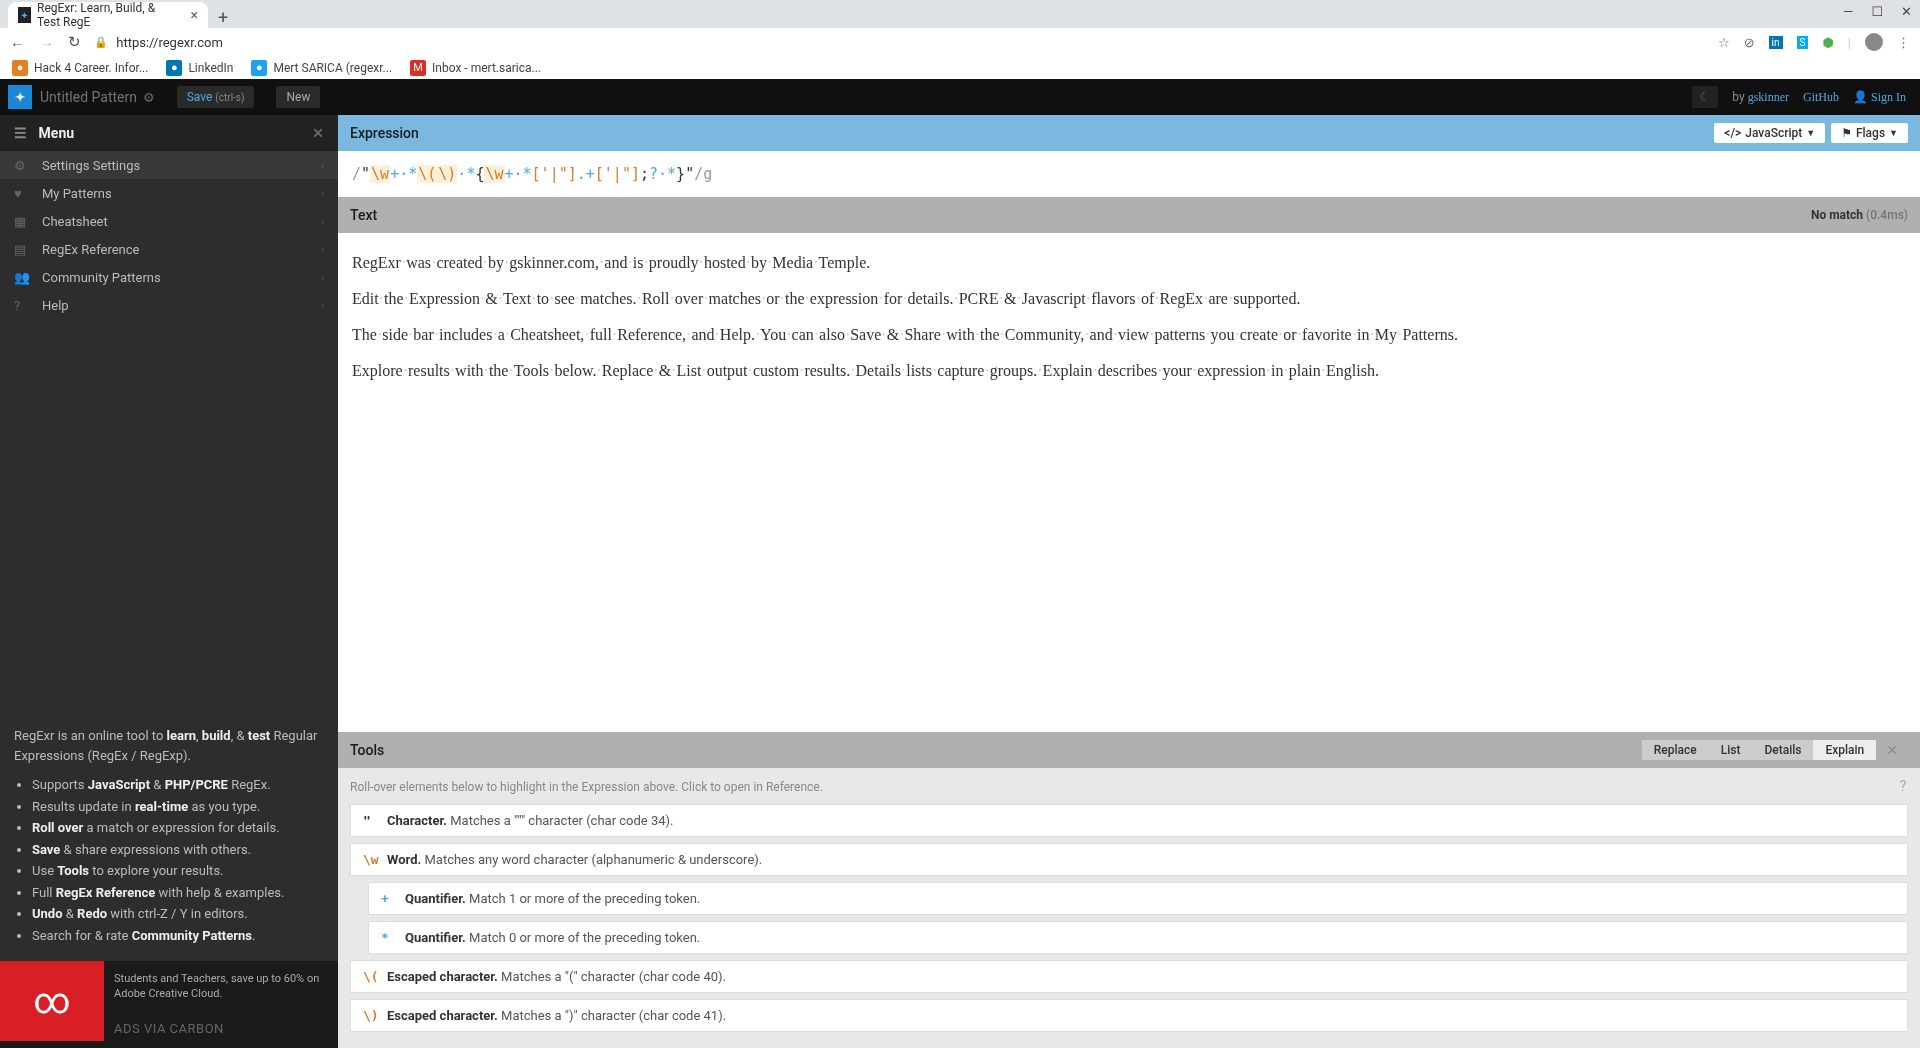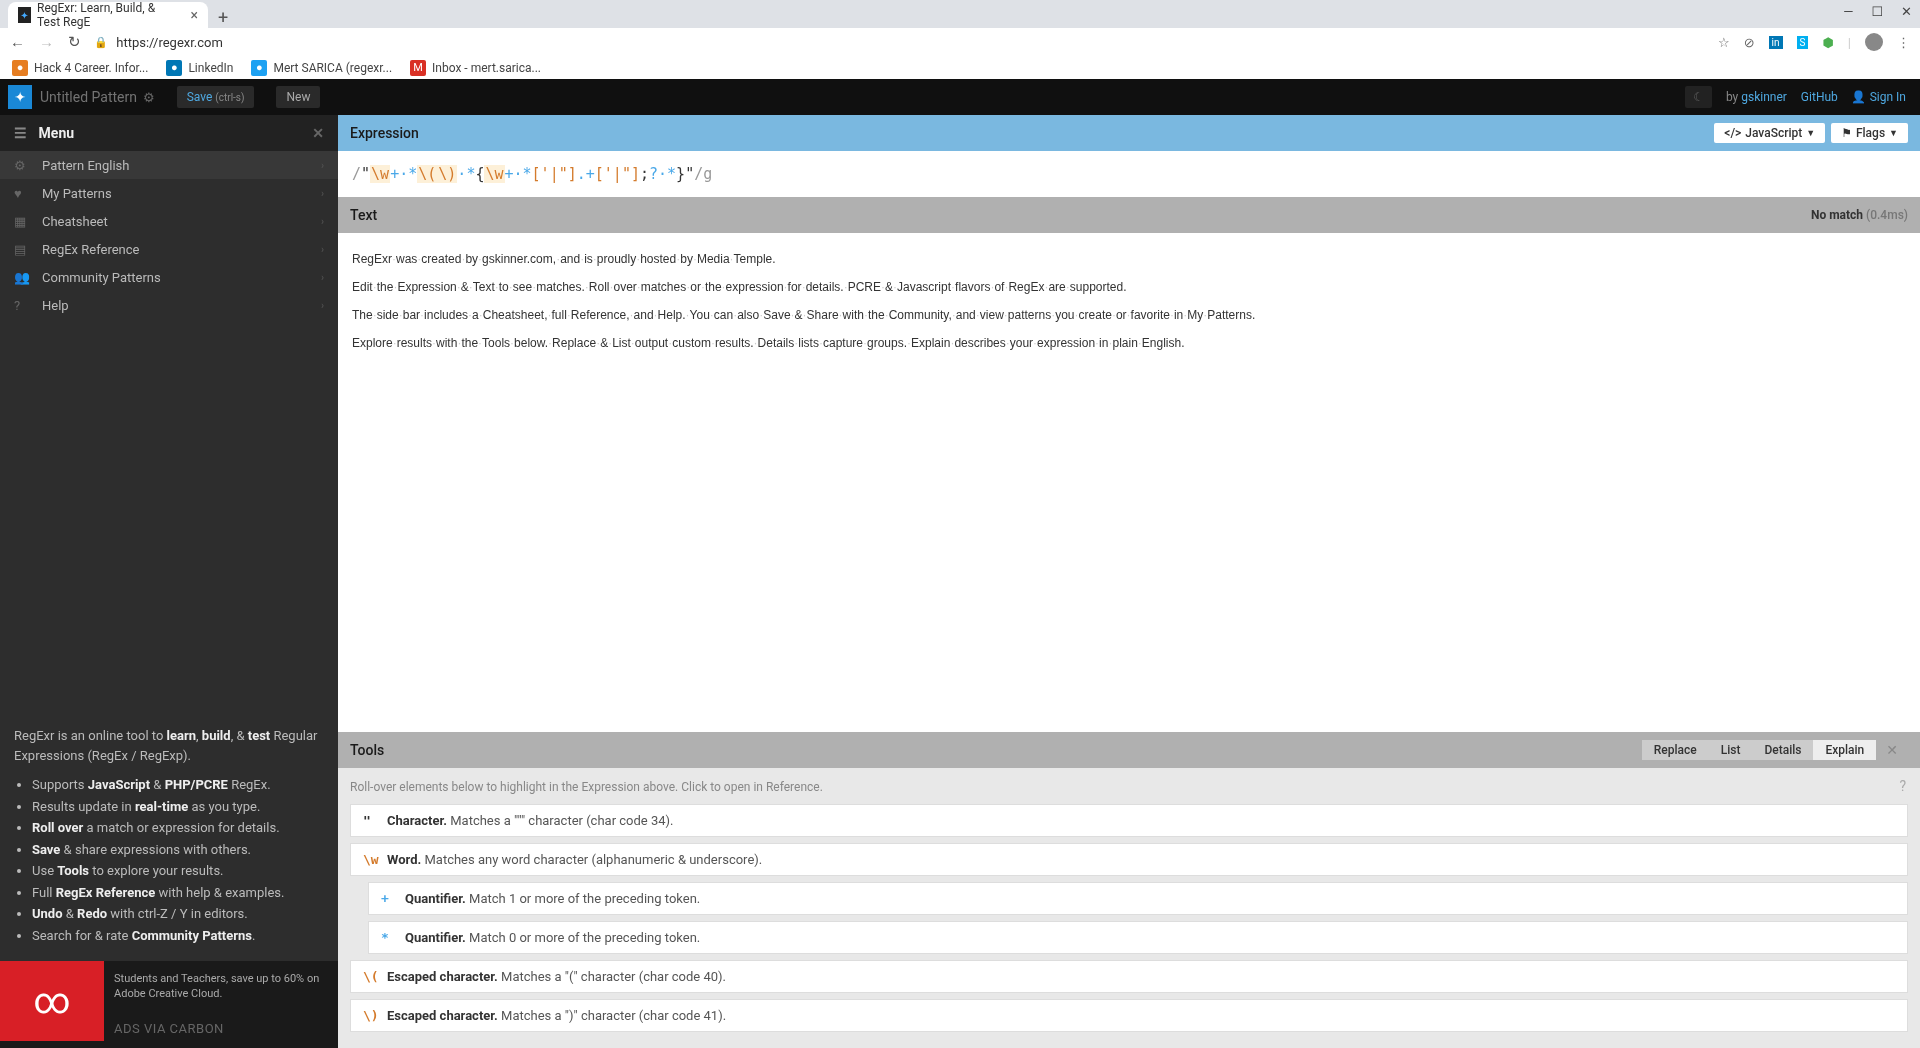--- a/index.html
+++ b/index.html
@@ -26,21 +26,21 @@
 .app-header { background: #101010; height: 36px; display: flex; align-items: center; color: #ccc; }
 .logo { width: 24px; height: 24px; background: #1a88d6; margin: 0 8px; display: flex; align-items: center; justify-content: center; color: #fff; font-size: 14px; }
 .title { color: #737373; font-size: 14px; }
 .gear { color: #666; margin-left: 6px; font-size: 13px; }
 .hbtn { background: #2a2a2a; color: #4fa8e0; padding: 4px 10px; margin-left: 22px; font-size: 12px; border-radius: 2px; }
 .hbtn .sub { color: #888; font-size: 10px; }
 .hbtn.dim { color: #aaa; }
 .hspacer { flex: 1; }
 .hright { display: flex; align-items: center; gap: 14px; padding-right: 14px; font-size: 12px; }
 .hright .moon { background: #222; padding: 4px 8px; border-radius: 2px; color: #666; }
-.hright a { color: #4fa8e0; }
+.hright a { color: #4fa8e0; font-family: Liberation Serif, serif; }
 .hright .by { color: #888; }
 
 
 .main { display: flex; height: calc(100vh - 115px); }
 .sidebar { width: 338px; background: #2d2d2d; display: flex; flex-direction: column; color: #ccc; }
 .menu-header { background: #222; height: 36px; display: flex; align-items: center; padding: 0 14px; font-size: 14px; font-weight: bold; color: #eee; }
 .menu-header .mico { color: #888; margin-right: 12px; }
 .menu-header .mx { margin-left: auto; color: #666; }
 .menu-item { height: 28px; display: flex; align-items: center; padding: 0 14px; font-size: 13px; color: #bbb; }
 .menu-item .mico { color: #666; margin-right: 12px; width: 16px; }
@@ -64,21 +64,21 @@
 .ph-text .dim { color: #777; }
 
 .expr { background: #fff; padding: 14px; font-family: "Consolas", monospace; font-size: 15px; color: #333; }
 .expr .delim { color: #999; }
 .expr .esc { color: #d47b2c; background: #fdf0d8; padding: 0 1px; }
 .expr .quant { color: #4aa8e8; }
 .expr .set { color: #d47b2c; }
 .expr .dot { color: #4aa8e8; }
 .expr .brace { color: #333; }
 
-.text-panel { flex: 1; background: #fff; padding: 14px; font-family: Liberation Sans, sans-serif; font-size: 12px; line-height: 2.0; color: #333; overflow-y: auto; }
+.text-panel { flex: 1; background: #fff; padding: 14px; font-family: Liberation Serif, serif; font-size: 16px; line-height: 2.0; color: #333; overflow-y: auto; }
 .text-panel .ws { color: #ccc; }
 .text-panel p { margin-bottom: 4px; }
 
 .tools-tabs { display: flex; gap: 0; }
 .tools-tab { padding: 3px 12px; font-size: 12px; color: #333; background: #ccc; }
 .tools-tab.active { background: #eee; }
 .tools-close { padding: 3px 10px; color: #888; }
 
 .tools-body { background: #e8e8e8; padding: 12px; overflow-y: auto; height: 280px; position: relative; }
 .tools-hint { color: #888; font-size: 12px; margin-bottom: 10px; }
@@ -166,21 +166,21 @@
 <div class="main">
   <div class="sidebar">
     <div class="menu-header">
       <span class="mico">☰</span>
       <span>Menu</span>
       <span class="mx">✕</span>
     </div>
     <div id="menu-items">
         <div class="menu-item active">
           <span class="mico">⚙</span>
-          <span>Pattern English</span>
+          <span>Settings Settings</span>
           <span class="mch">›</span>
         </div>
         <div class="menu-item">
           <span class="mico">♥</span>
           <span>My Patterns</span>
           <span class="mch">›</span>
         </div>
         <div class="menu-item">
           <span class="mico">▦</span>
           <span>Cheatsheet</span>

